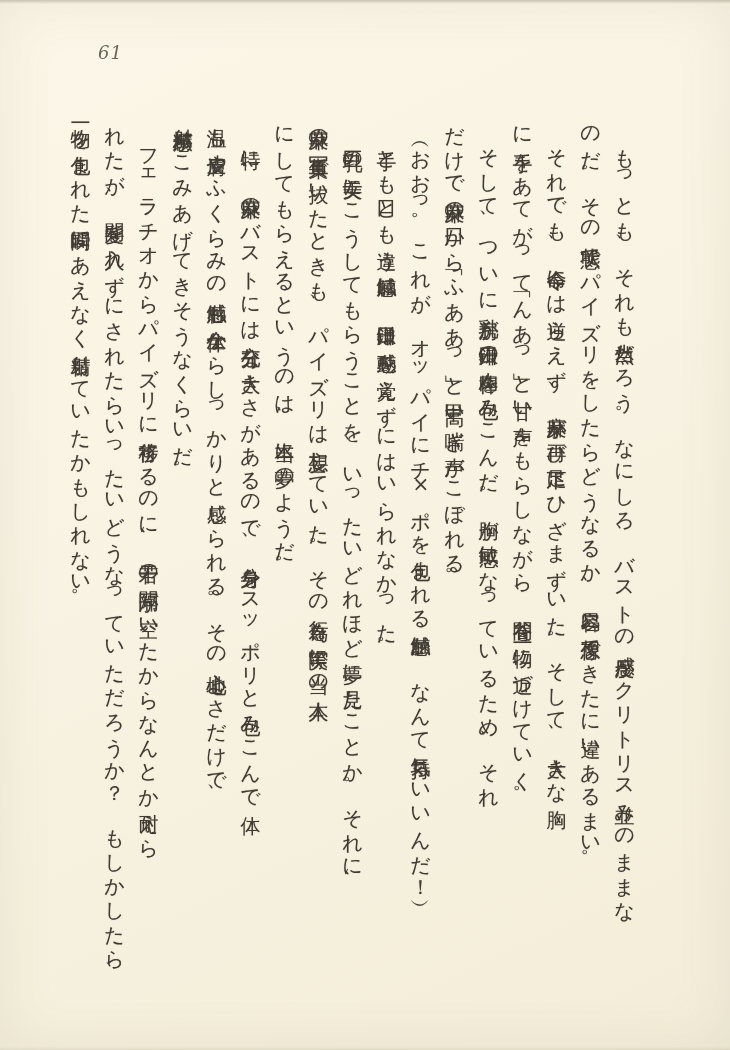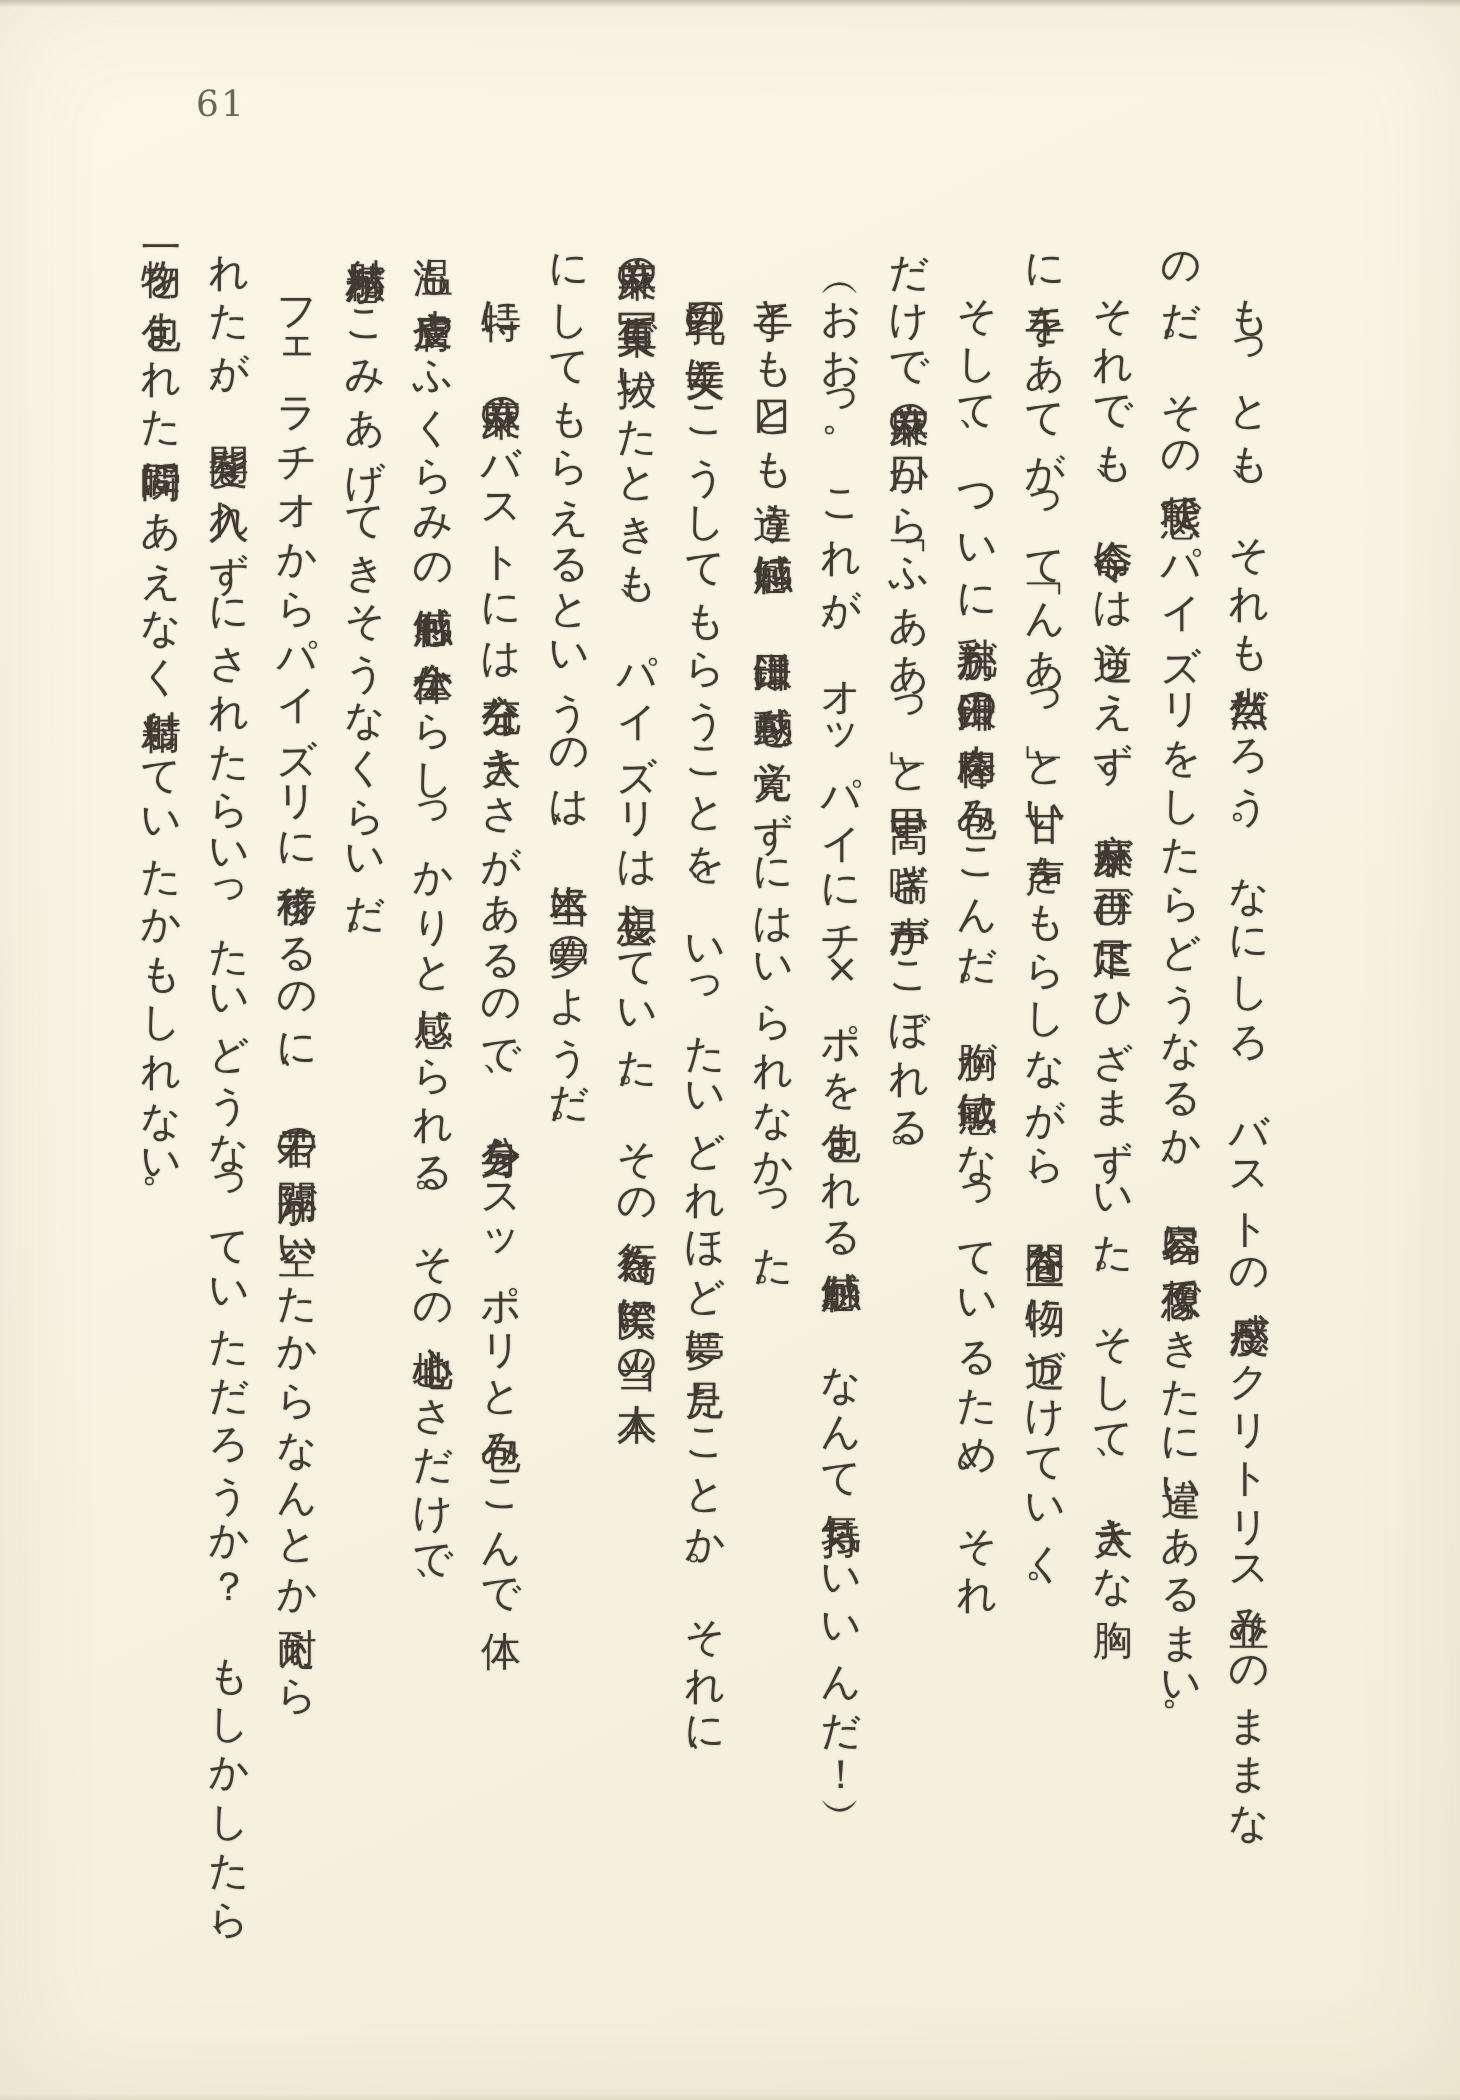--- a/index.html
+++ b/index.html
@@ -33,20 +33,21 @@
     left: 0; bottom: 0; width: 100%; height: 3px;
     background: linear-gradient(to top, rgba(120,110,80,0.12), rgba(120,110,80,0));
     pointer-events: none;
   }
 
   .page-number {
     position: absolute;
     left: 98px;
     top: 42px;
     font-family: "DejaVu Serif", "Liberation Serif", serif;
+    font-style: italic;
     font-size: 18px;
     letter-spacing: 1px;
     color: var(--pn-ink);
   }
 
   .text-block {
     position: absolute;
     top: 113px;
     right: 88px;
     height: 845px;

